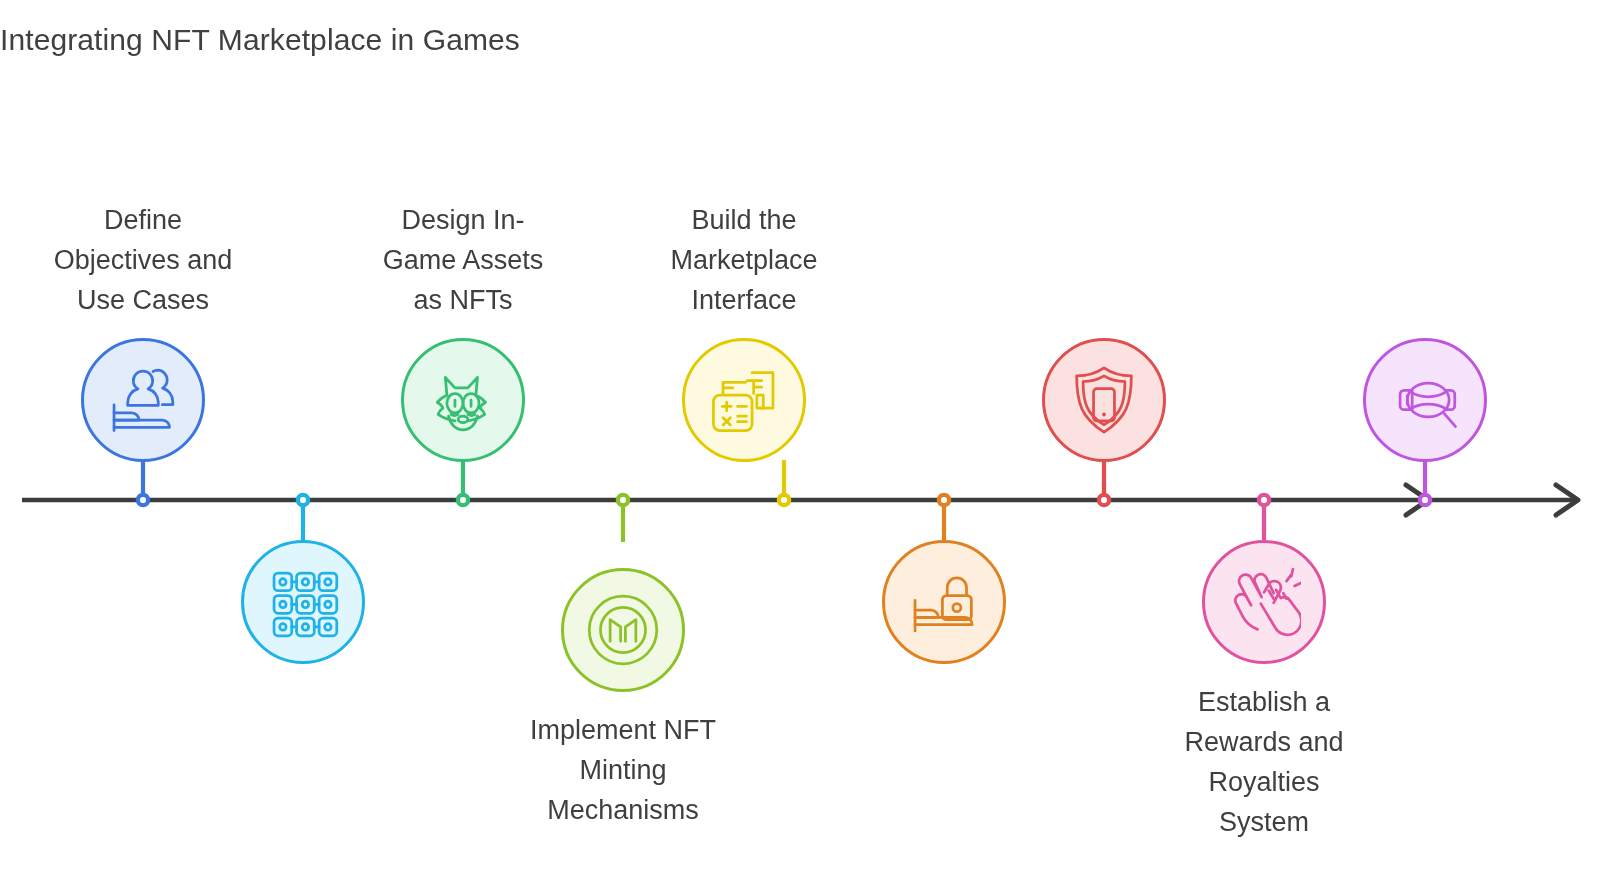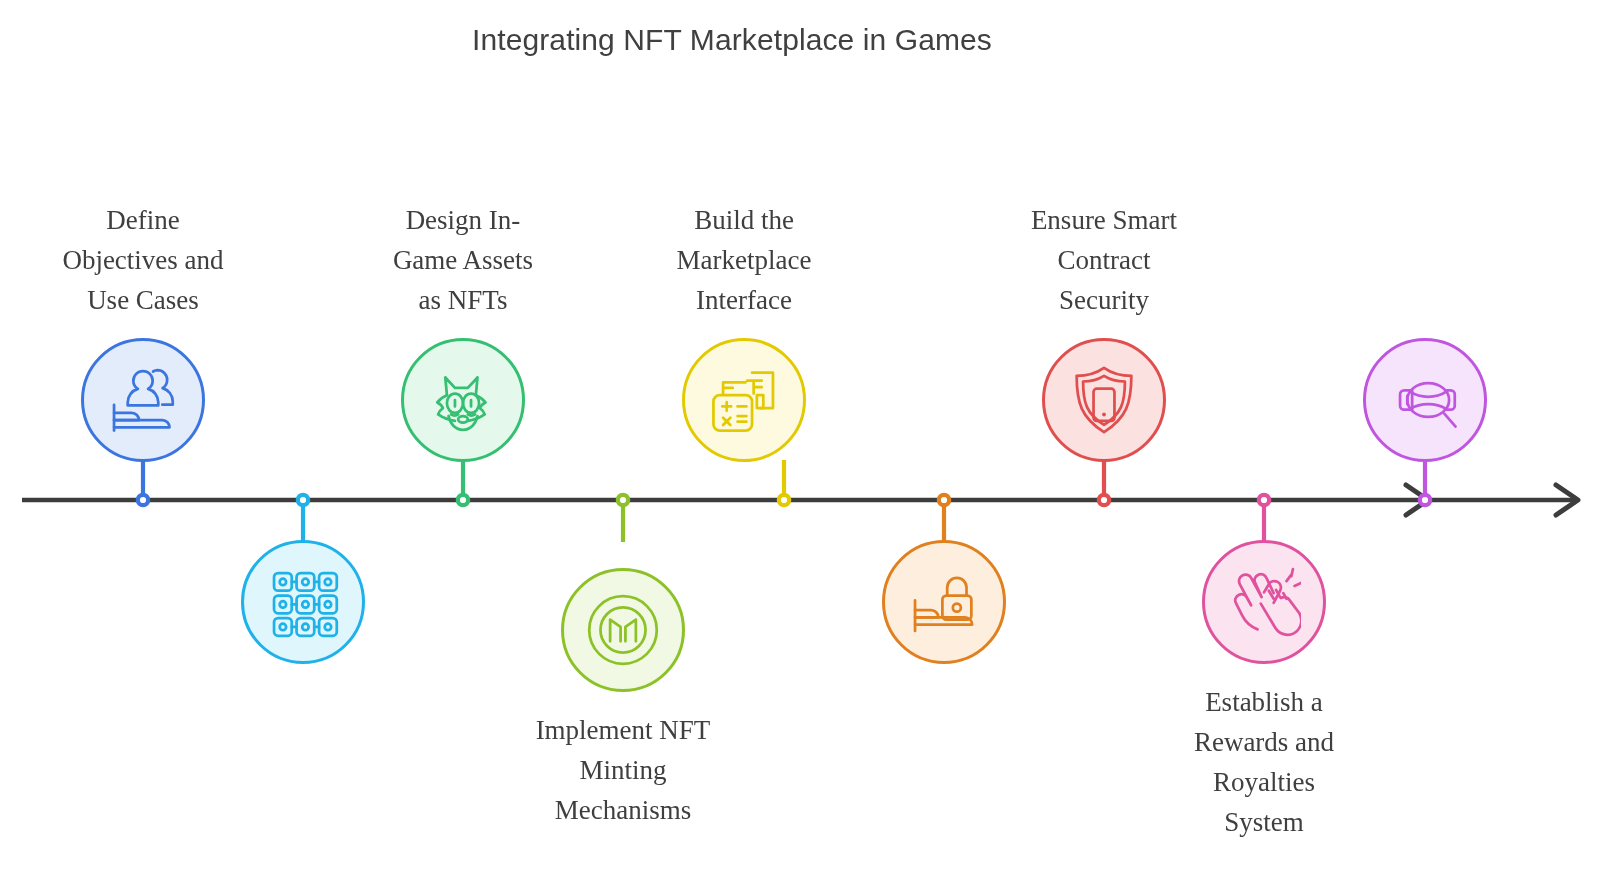--- a/index.html
+++ b/index.html
@@ -20,21 +20,21 @@
     position: absolute;
     inset: 0;
     width: 1600px;
     height: 881px;
   }
   #chart-title {
     position: absolute;
     top: 22px;
     left: 0;
     width: 1464px;
-    text-align: center;
+    text-align: left;
     font-size: 30px;
     font-weight: 400;
     color: #404040;
     letter-spacing: 0.1px;
     line-height: 1.2;
   }
   #timeline-svg {
     position: absolute;
     top: 0;
     left: 0;
@@ -46,21 +46,20 @@
     width: 200px;
     box-sizing: border-box;
   }
   .node-label {
     font-size: 27px;
     line-height: 40px;
     text-align: center;
     color: #3f3f3f;
     font-weight: 400;
     white-space: pre-line;
-    font-family: Liberation Serif, serif;
   }
   .node-bubble {
     width: 124px;
     height: 124px;
     border-radius: 50%;
     border: 3px solid #888;
     box-sizing: border-box;
     margin: 0 auto;
     display: flex;
     align-items: center;
@@ -221,23 +220,20 @@
               <rect x="44" y="38" width="36" height="30" rx="5"></rect>
               <circle cx="62" cy="53" r="5"></circle>
               <path d="M10 44v38"></path>
               <path d="M10 56h20a9 9 0 0 1 9 9v0H10"></path>
               <path d="M10 65h62a9 9 0 0 1 9 9v0H10"></path>
             </g>
           </svg>
         </div>
       </div>
       <div class="node above" style="left: 1004px; top: 462px; transform: translateY(-100%);">
-        <div class="node-label">Ensure Smart
-Contract
-Security</div>
         <div class="node-bubble" style="border-color: rgb(224, 78, 78); background: rgb(252, 225, 225);">
           <svg width="74" height="74" viewBox="0 0 92 92">
             <g fill="none" stroke="#e04e4e" stroke-width="3.4" stroke-linecap="round" stroke-linejoin="round">
               <path d="M46 6C36 13 24 16 12 16c0 34 6 52 34 70 28-18 34-36 34-70-12 0-24-3-34-10z"></path>
               <path d="M46 16c-8 5-17 7-26 7 0 26 4 40 26 54 22-14 26-28 26-54-9 0-18-2-26-7z"></path>
               <rect x="33" y="32" width="26" height="40" rx="4"></rect>
               <circle cx="46" cy="64" r="2.4" fill="#e04e4e" stroke="none"></circle>
             </g>
           </svg>
         </div>

